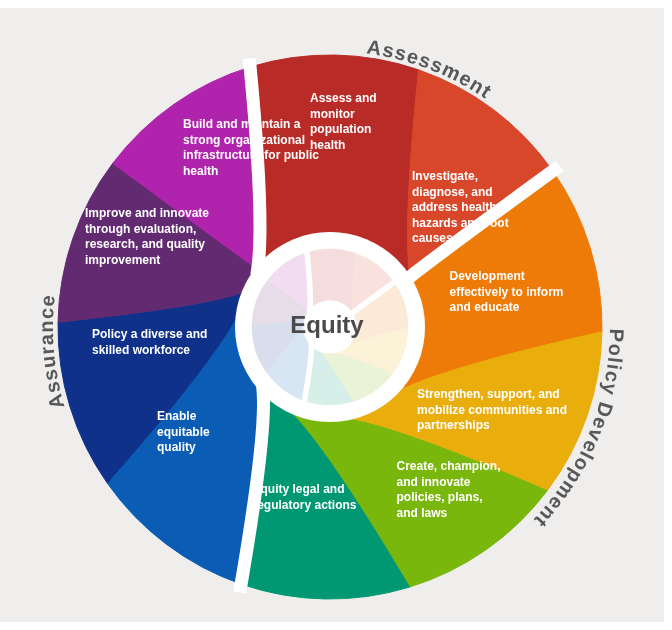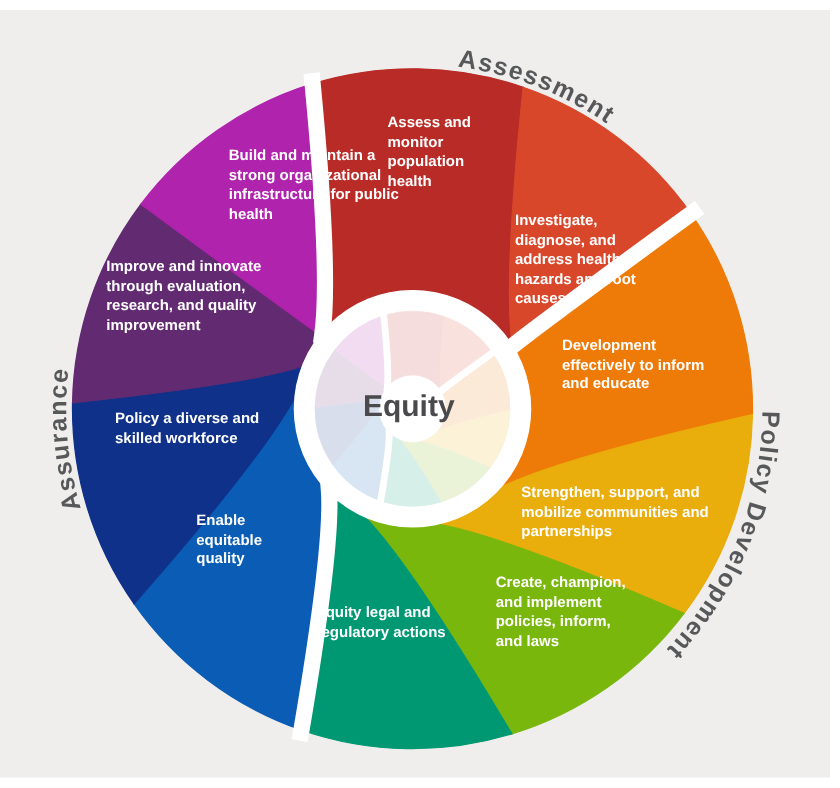--- a/index.html
+++ b/index.html
@@ -68,20 +68,20 @@
         <text class="section-label" font-size="20" fill="#57585a"><textPath href="#arc-policy-development" xlink:href="#arc-policy-development" startOffset="50%" text-anchor="middle">Policy Development</textPath></text>
         <text class="section-label" font-size="20" fill="#57585a"><textPath href="#arc-assurance" xlink:href="#arc-assurance" startOffset="50%" text-anchor="middle">Assurance</textPath></text>
       </g>
   </svg>
 
   <div id="labels-layer">
       <div class="petal-label" style="left: 352px; top: 122px; width: 84px;">Assess and monitor population health</div>
       <div class="petal-label" style="left: 468px; top: 208px; width: 112px;">Investigate, diagnose, and address health hazards and root causes</div>
       <div class="petal-label" style="left: 517px; top: 292px; width: 135px;">Development effectively to inform and educate</div>
       <div class="petal-label" style="left: 502px; top: 397px; width: 170px; margin-top: 13px;">Strengthen, support, and mobilize communities and partnerships</div>
-      <div class="petal-label" style="left: 449px; top: 490px; width: 105px;">Create, champion, and implement policies, inform, and laws</div>
+      <div class="petal-label" style="left: 449px; top: 490px; width: 105px;">Create, champion, and innovate policies, plans, and laws</div>
       <div class="petal-label" style="left: 305px; top: 498px; width: 105px;">Equity legal and regulatory actions</div>
       <div class="petal-label" style="left: 192px; top: 432px; width: 70px;">Enable equitable quality</div>
       <div class="petal-label" style="left: 162px; top: 343px; width: 140px;">Policy a diverse and skilled workforce</div>
       <div class="petal-label" style="left: 160px; top: 237px; width: 150px;">Improve and innovate through evaluation, research, and quality improvement</div>
       <div class="petal-label" style="left: 212px; top: 148px; width: 150px; margin-left: 46px;">Build and maintain a strong organizational infrastructure for public health</div>
     </div>
 </div>
 
 </body></html>

